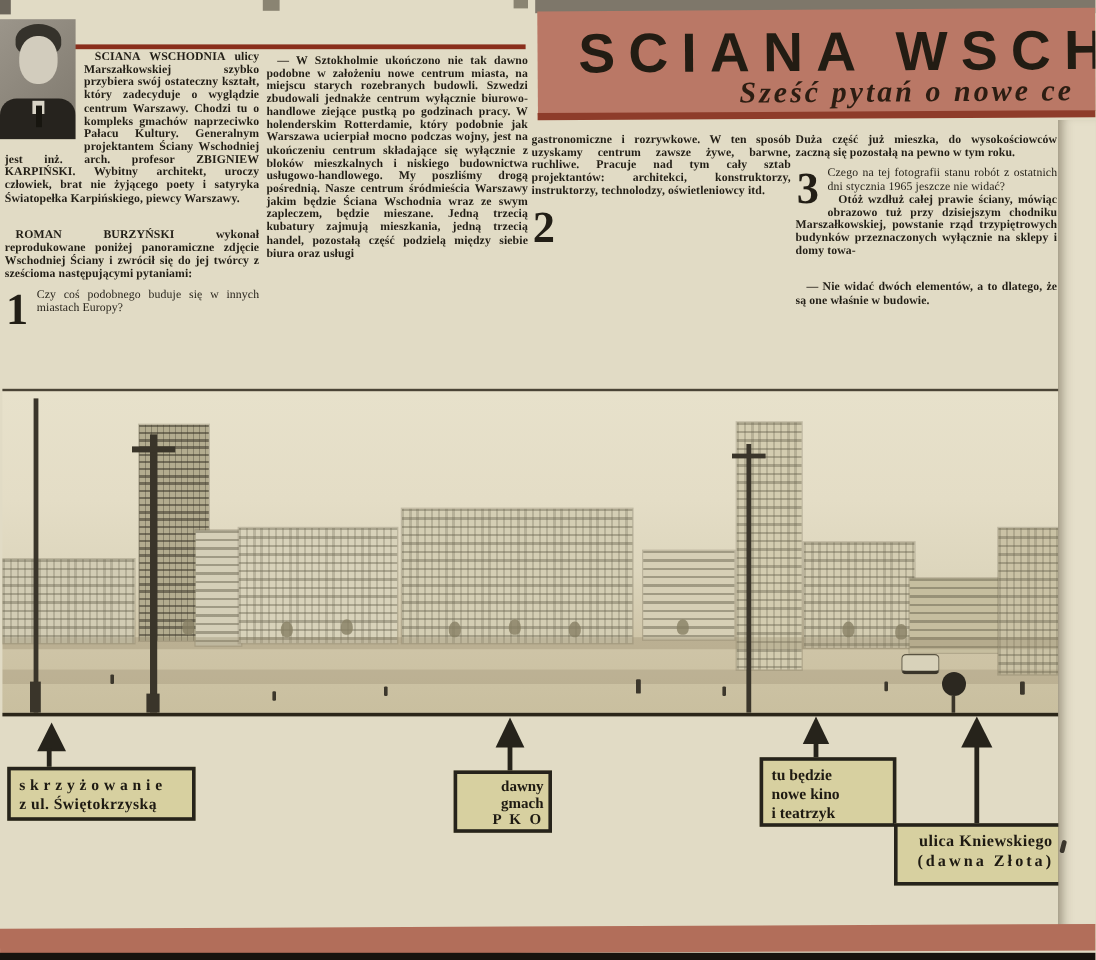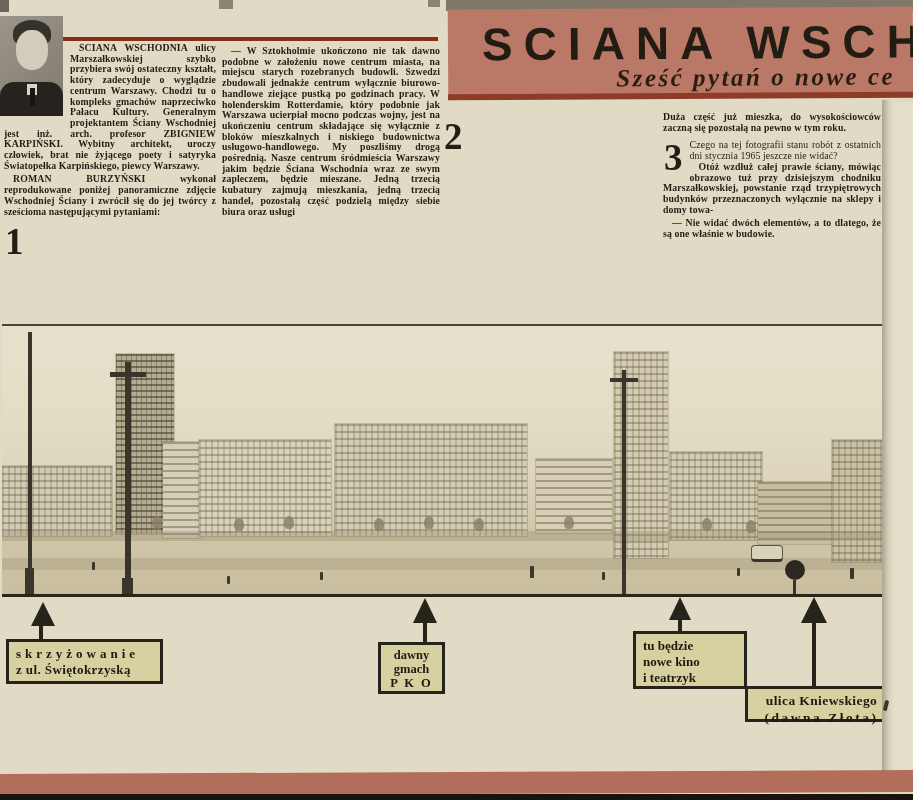--- a/index.html
+++ b/index.html
@@ -38,21 +38,21 @@
   .portrait .shirt{position:absolute;left:27px;top:68px;width:10px;height:11px;background:#d8d3c6}
   .portrait .tie{position:absolute;left:30px;top:72px;width:5px;height:18px;background:#17150f}
 
   
   .col{
     position:absolute;overflow:hidden;text-align:justify;color:#221e16;
     font-weight:bold;font-size:9.8px;line-height:10.7px;letter-spacing:.1px;
   }
   .col p{margin:0}
   .col p.ind{text-indent:9px}
-  .col p.gap{margin-top:3px}
+  .col p.gap{margin-top:20px}
   .float-spacer{float:left;width:66px;height:76px}
   .qblock{margin-top:7px}
   .qnum{float:left;font-weight:bold;font-size:37px;line-height:31px;margin:2px 7px 0 1px}
   .qtext{font-weight:normal}
 
   
   .photo{
     left:2px;top:324px;width:880px;height:268px;
     border-top:2px solid #4a4436;border-bottom:3px solid #2b2619;
     background:linear-gradient(180deg,#e7e1cb 0px,#e4ddc6 90px,#ddd6bd 150px,#cfc5a8 205px,#c9bf9f 268px);
@@ -113,28 +113,30 @@
   <div class="shirt"></div>
   <div class="tie"></div>
 </div>
 
 <div class="col" style="left:4px;top:43px;width:212px;height:280px">
   <div class="float-spacer"></div>
   <p class="ind">ŚCIANA WSCHODNIA ulicy Marszałkowskiej szybko przybiera swój ostateczny kształt, który zadecyduje o wyglądzie centrum Warszawy. Chodzi tu o kompleks gmachów naprzeciwko Pałacu Kultury. Generalnym projektantem Ściany Wschodniej jest inż. arch. profesor ZBIGNIEW KARPIŃSKI. Wybitny architekt, uroczy człowiek, brat nie żyjącego poety i satyryka Światopełka Karpińskiego, piewcy Warszawy.</p>
   <p class="ind gap">ROMAN BURZYŃSKI wykonał reprodukowane poniżej panoramiczne zdjęcie Wschodniej Ściany i zwrócił się do jej twórcy z sześcioma następującymi pytaniami:</p>
   <div class="qblock">
     <span class="qnum">1</span>
+    <span class="qtext">Czy coś podobnego buduje się w innych miastach Europy?</span>
   </div>
 </div>
 
 <div class="col" style="left:222px;top:46px;width:218px;height:276px">
   <p class="ind">— W Sztokholmie ukończono nie tak dawno podobne w założeniu nowe centrum miasta, na miejscu starych rozebranych budowli. Szwedzi zbudowali jednakże centrum wyłącznie biurowo-handlowe ziejące pustką po godzinach pracy. W holenderskim Rotterdamie, który podobnie jak Warszawa ucierpiał mocno podczas wojny, jest na ukończeniu centrum składające się wyłącznie z bloków mieszkalnych i niskiego budownictwa usługowo-handlowego. My poszliśmy drogą pośrednią. Nasze centrum śródmieścia Warszawy jakim będzie Ściana Wschodnia wraz ze swym zapleczem, będzie mieszane. Jedną trzecią kubatury zajmują mieszkania, jedną trzecią handel, pozostałą część podzielą między siebie biura oraz usługi</p>
 </div>
 
 <div class="col" style="left:443px;top:112px;width:216px;height:210px">
+  <p>gastronomiczne i rozrywkowe. W ten sposób uzyskamy centrum zawsze żywe, barwne, ruchliwe. Pracuje nad tym cały sztab projektantów: architekci, konstruktorzy, instruktorzy, technolodzy, oświetleniowcy itd.</p>
   <div class="qblock">
     <span class="qnum">2</span>
   </div>
 </div>
 
 <div class="col" style="left:663px;top:112px;width:218px;height:212px">
   <p>Duża część już mieszka, do wysokościowców zaczną się pozostałą na pewno w tym roku.</p>
   <div class="qblock">
     <span class="qnum">3</span>
     <span class="qtext">Czego na tej fotografii stanu robót z ostatnich dni stycznia 1965 jeszcze nie widać?</span>
@@ -194,37 +196,37 @@
 
 <div class="arrow-head" style="left:31px;top:602px;border-left:12px solid transparent;border-right:12px solid transparent;border-bottom:24px solid #26231b"></div>
 <div class="arrow-stem" style="left:39px;top:624px;width:4px;height:16px"></div>
 <div class="callout" style="left:6px;top:639px;width:157px;height:45px;font-size:13px;line-height:16px">
   <span style="letter-spacing:4px">skrzyżowanie</span>
   <span style="letter-spacing:.4px">z ul. Świętokrzyską</span>
 </div>
 
 <div class="arrow-head" style="left:413px;top:598px;border-left:12px solid transparent;border-right:12px solid transparent;border-bottom:25px solid #26231b"></div>
 <div class="arrow-stem" style="left:423px;top:622px;width:4px;height:21px"></div>
-<div class="callout" style="left:378px;top:642px;width:67px;height:52px;font-size:12.5px;line-height:14px;text-align:center;padding:3px 4px">
+<div class="callout" style="left:378px;top:642px;width:82px;height:52px;font-size:12.5px;line-height:14px;text-align:right;padding:3px 4px">
   <span>dawny</span>
   <span>gmach</span>
   <span style="letter-spacing:2px">P K O</span>
 </div>
 
 <div class="arrow-head" style="left:669px;top:597px;border-left:11px solid transparent;border-right:11px solid transparent;border-bottom:23px solid #26231b"></div>
 <div class="arrow-stem" style="left:678px;top:619px;width:4px;height:13px"></div>
 <div class="callout" style="left:633px;top:631px;width:114px;height:58px;font-size:13px;line-height:16px">
   <span>tu będzie</span>
   <span>nowe kino</span>
   <span>i teatrzyk</span>
 </div>
 
 <div class="arrow-head" style="left:801px;top:597px;border-left:13px solid transparent;border-right:13px solid transparent;border-bottom:26px solid #26231b"></div>
 <div class="arrow-stem" style="left:812px;top:622px;width:4px;height:65px"></div>
-<div class="callout" style="left:745px;top:686px;width:153px;height:36px;font-size:13.5px;line-height:17px;text-align:center;padding:3px 5px">
+<div class="callout" style="left:745px;top:686px;width:153px;height:52px;font-size:13.5px;line-height:17px;text-align:center;padding:3px 5px">
   <span style="letter-spacing:.4px">ulica Kniewskiego</span>
   <span style="letter-spacing:2.5px">(dawna Złota)</span>
 </div>
 
 <div class="abs page-edge"></div>
 <div class="abs crease-mark"></div>
 <div class="abs bottom-band"></div>
 <div class="abs bottom-dark"></div>
 
 </body></html>

